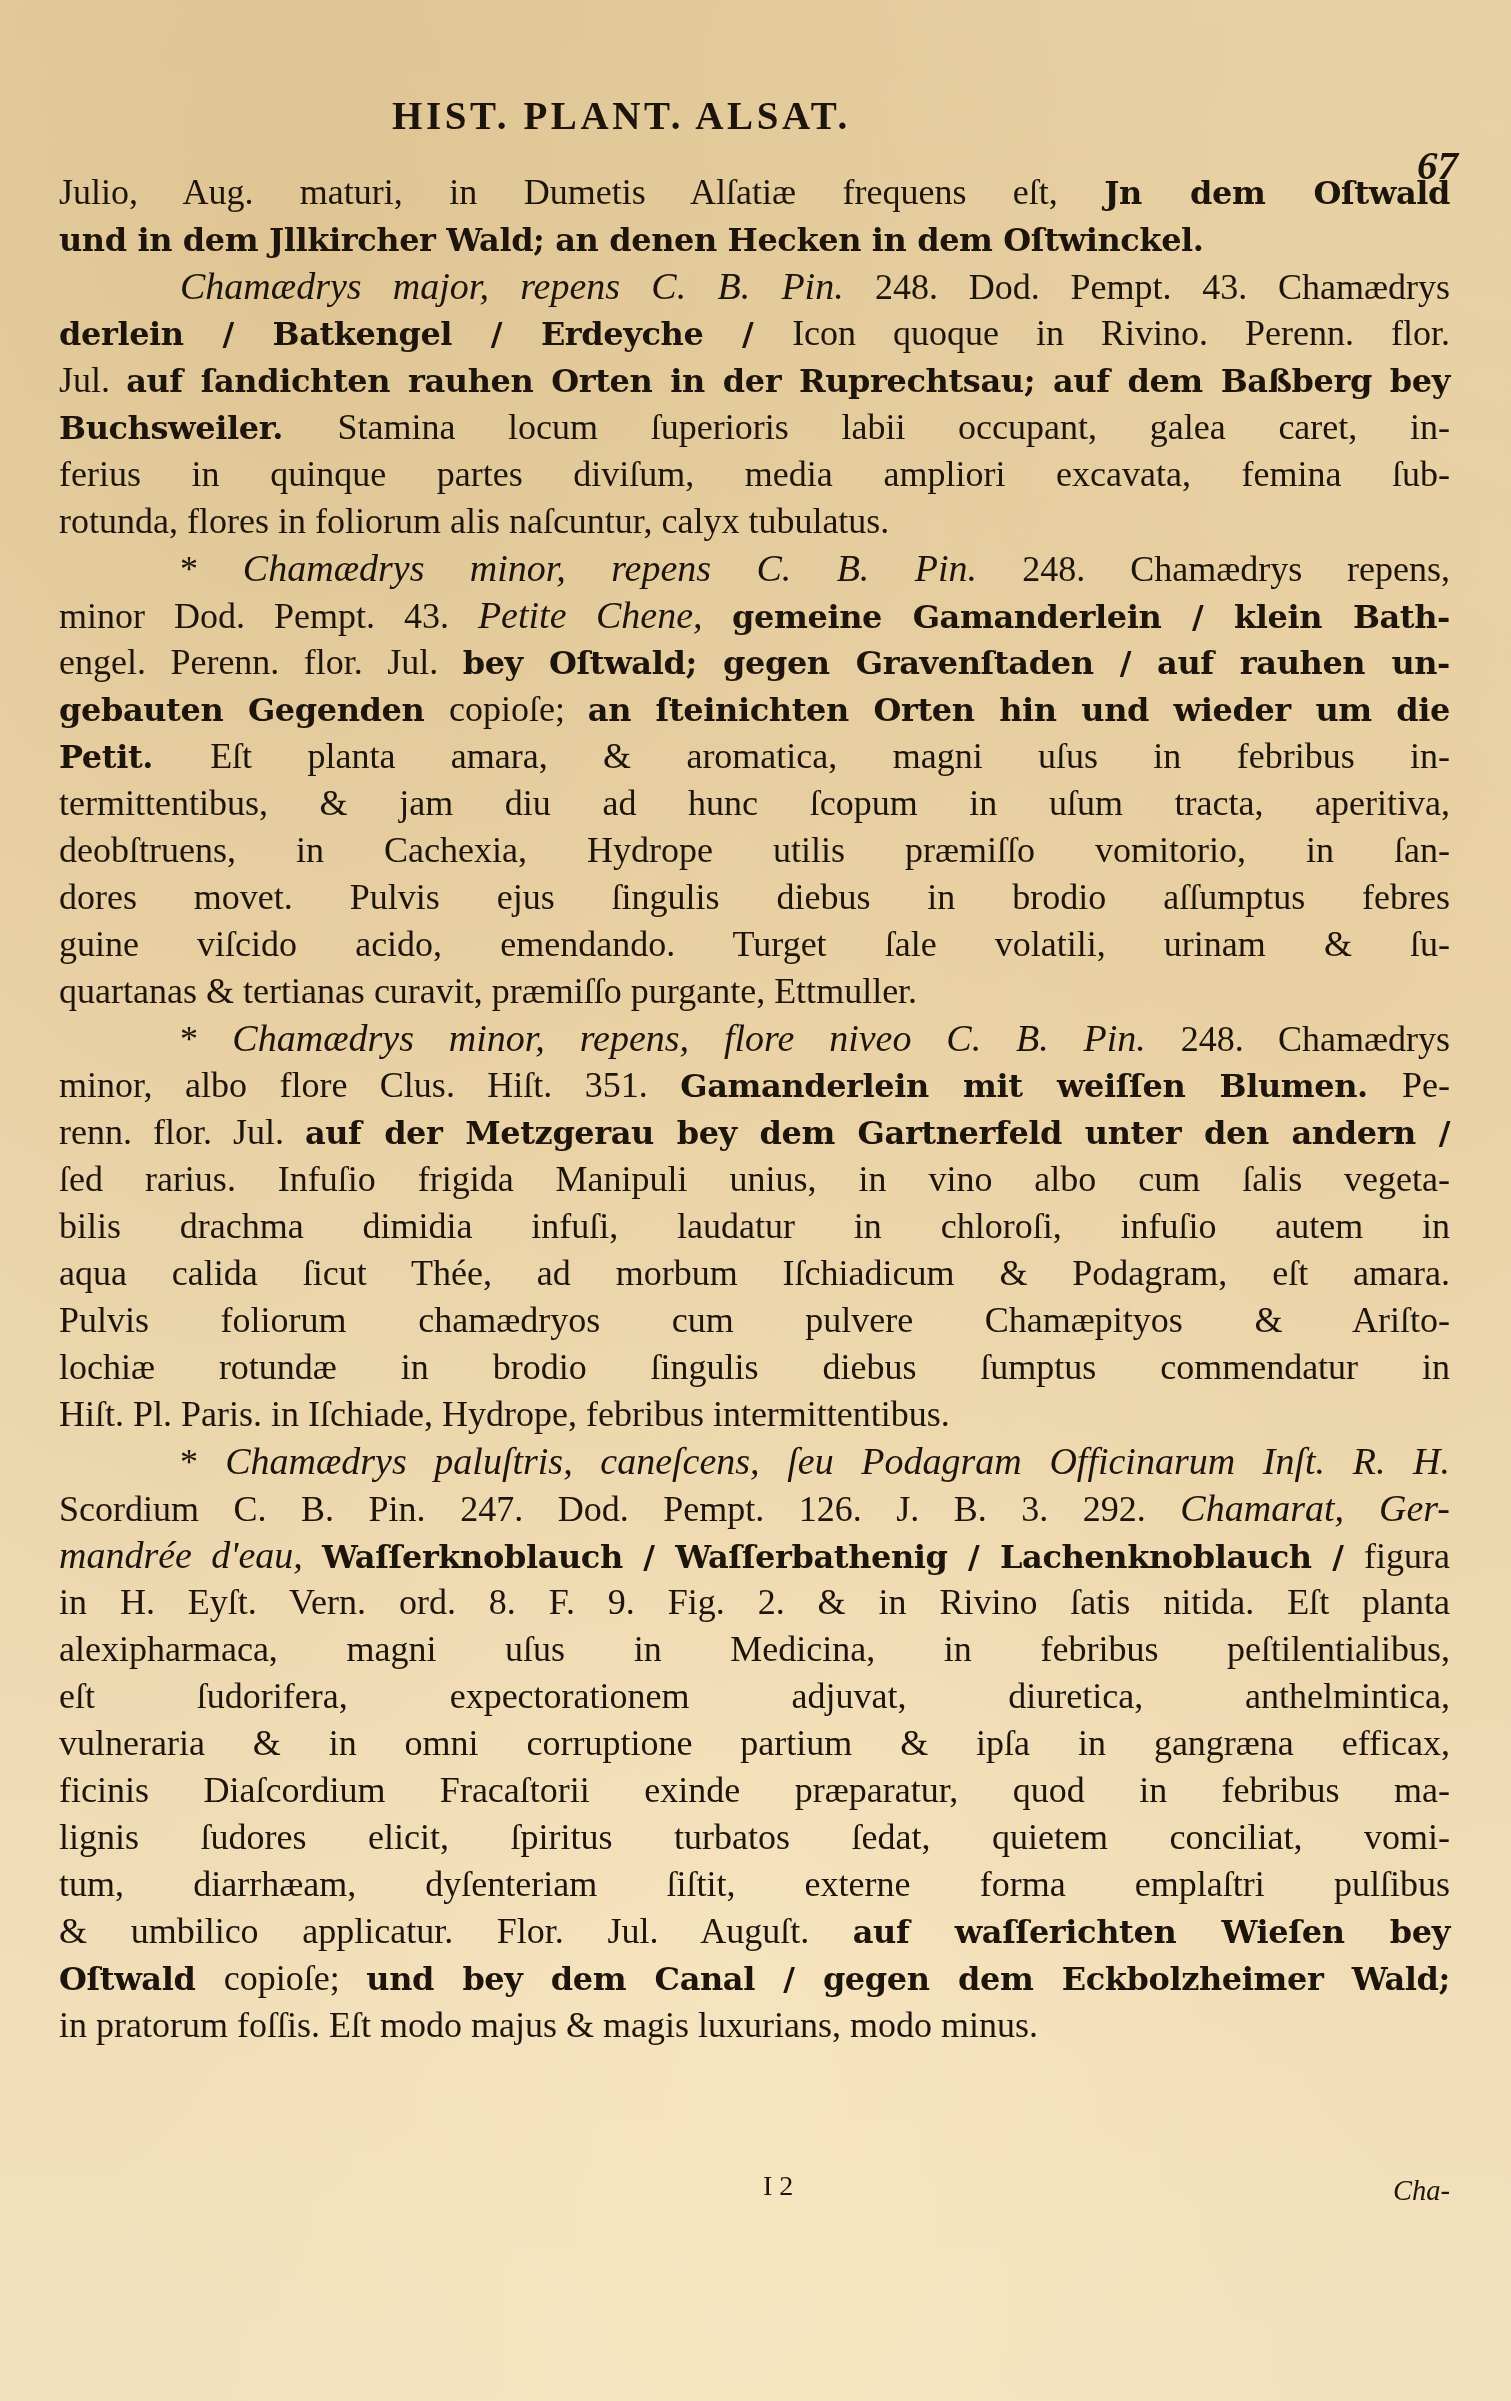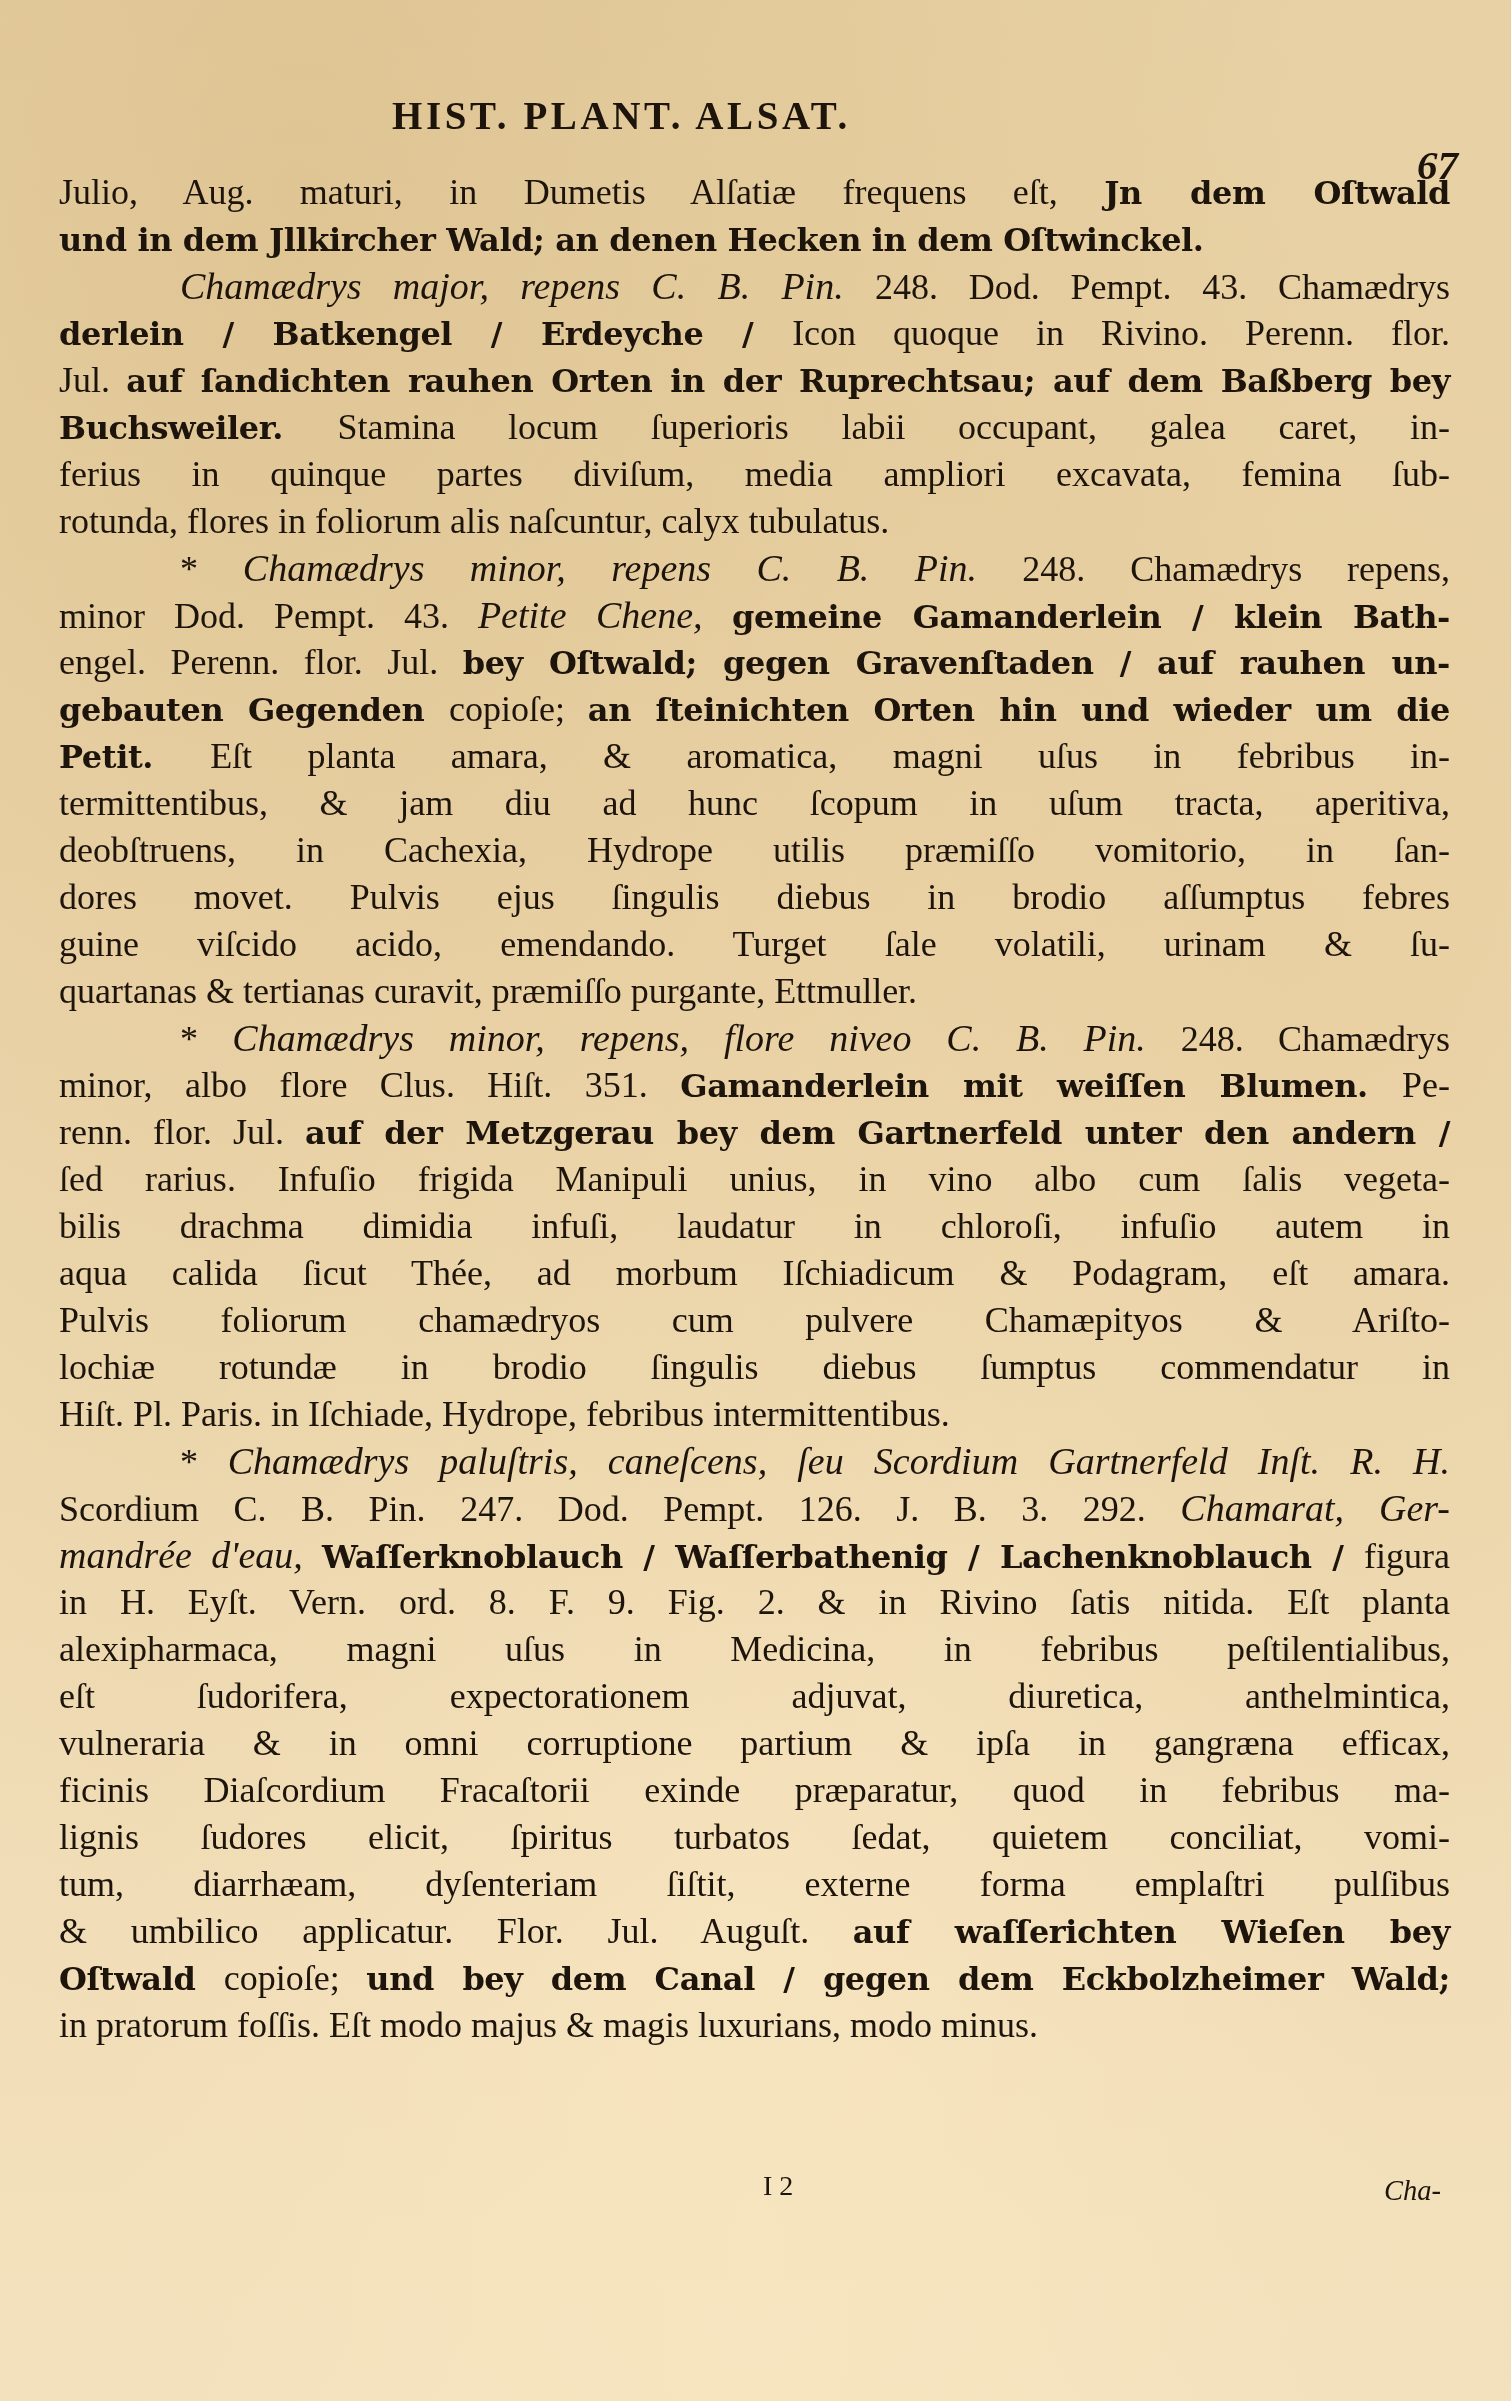--- a/index.html
+++ b/index.html
@@ -44,21 +44,21 @@
     .it { font-style: italic; font-size: 38px; }
     .fraktur { font-family: "DejaVu Serif", serif; font-weight: bold; font-size: 32px; letter-spacing: -0.4px; }
     .footer {
       position: absolute; top: 2170px; left: 59px; width: 1391px; height: 54px;
     }
     .signature {
       position: absolute; left: 704px; top: 0;
       font-size: 28px;
     }
     .catchword {
-      position: absolute; right: 9px; top: 5.4px;
+      position: absolute; right: 0; top: 5.4px;
       font-style: italic; font-size: 28.5px;
     }
   </style>
 </head>
 <body>
 
 <div class="page">
   <div class="header">
     <span class="running-title">HIST. PLANT. ALSAT.</span>
     <span class="page-number">67</span>
@@ -94,21 +94,21 @@
         <span class="line"><span>minor, albo flore Clus. Hiſt. 351. </span><span class="fraktur">Gamanderlein mit weiſſen Blumen. </span><span>Pe-</span></span>
         <span class="line"><span>renn. flor. Jul. </span><span class="fraktur">auf der Metzgerau bey dem Gartnerfeld unter den andern /</span></span>
         <span class="line"><span>ſed rarius. Infuſio frigida Manipuli unius, in vino albo cum ſalis vegeta-</span></span>
         <span class="line"><span>bilis drachma dimidia infuſi, laudatur in chloroſi, infuſio autem in</span></span>
         <span class="line"><span>aqua calida ſicut Thée, ad morbum Iſchiadicum &amp; Podagram, eſt amara.</span></span>
         <span class="line"><span>Pulvis foliorum chamædryos cum pulvere Chamæpityos &amp; Ariſto-</span></span>
         <span class="line"><span>lochiæ rotundæ in brodio ſingulis diebus ſumptus commendatur in</span></span>
         <span class="line last"><span>Hiſt. Pl. Paris. in Iſchiade, Hydrope, febribus intermittentibus.</span></span>
       </div>
       <div>
-        <span class="line indent"><span>* </span><span class="it">Chamædrys paluſtris, caneſcens, ſeu Scordium Gartnerfeld Inſt. R. H.</span></span>
+        <span class="line indent"><span>* </span><span class="it">Chamædrys paluſtris, caneſcens, ſeu Podagram Officinarum Inſt. R. H.</span></span>
         <span class="line"><span>Scordium C. B. Pin. 247. Dod. Pempt. 126. J. B. 3. 292. </span><span class="it">Chamarat, Ger-</span></span>
         <span class="line"><span class="it">mandrée d'eau, </span><span class="fraktur">Waſſerknoblauch / Waſſerbathenig / Lachenknoblauch / </span><span>figura</span></span>
         <span class="line"><span>in H. Eyſt. Vern. ord. 8. F. 9. Fig. 2. &amp; in Rivino ſatis nitida. Eſt planta</span></span>
         <span class="line"><span>alexipharmaca, magni uſus in Medicina, in febribus peſtilentialibus,</span></span>
         <span class="line"><span>eſt ſudorifera, expectorationem adjuvat, diuretica, anthelmintica,</span></span>
         <span class="line"><span>vulneraria &amp; in omni corruptione partium &amp; ipſa in gangræna efficax,</span></span>
         <span class="line"><span>ficinis Diaſcordium Fracaſtorii exinde præparatur, quod in febribus ma-</span></span>
         <span class="line"><span>lignis ſudores elicit, ſpiritus turbatos ſedat, quietem conciliat, vomi-</span></span>
         <span class="line"><span>tum, diarrhæam, dyſenteriam ſiſtit, externe forma emplaſtri pulſibus</span></span>
         <span class="line"><span>&amp; umbilico applicatur. Flor. Jul. Auguſt. </span><span class="fraktur">auf waſſerichten Wieſen bey</span></span>

